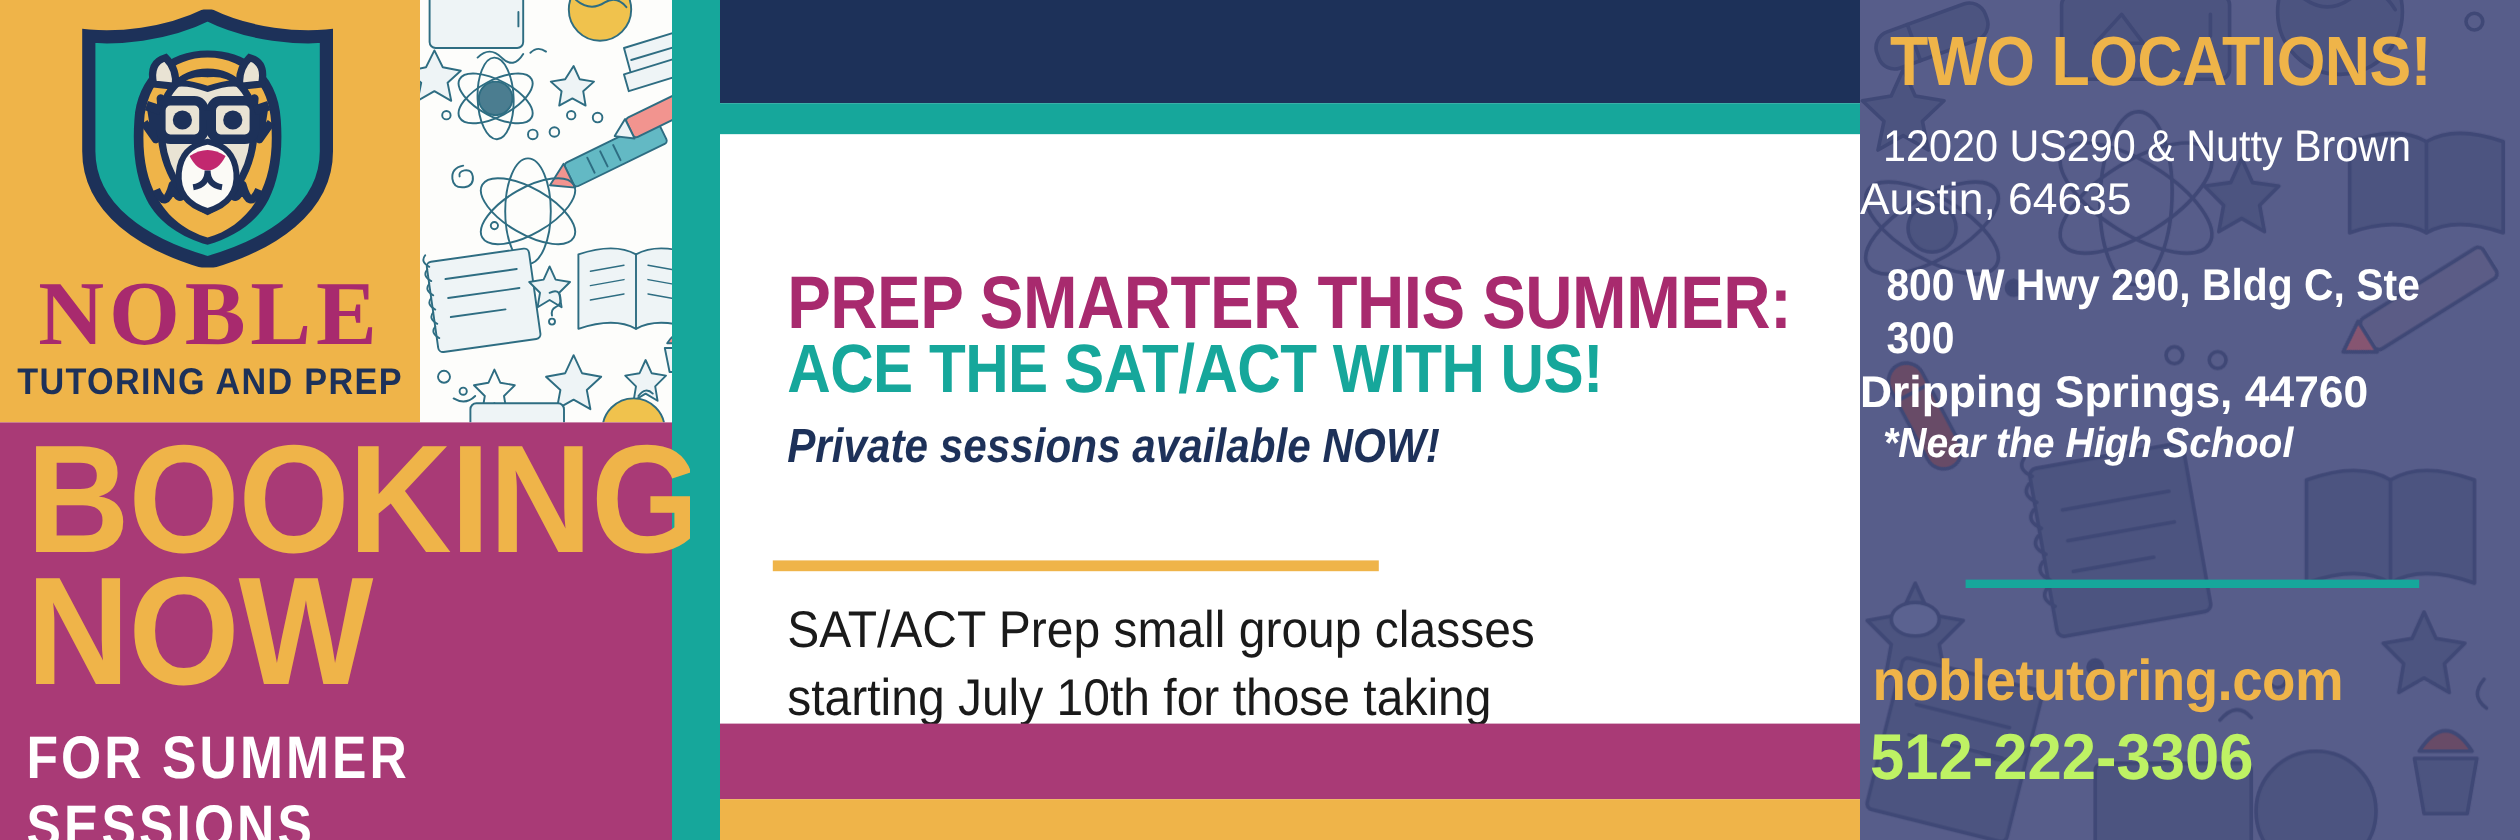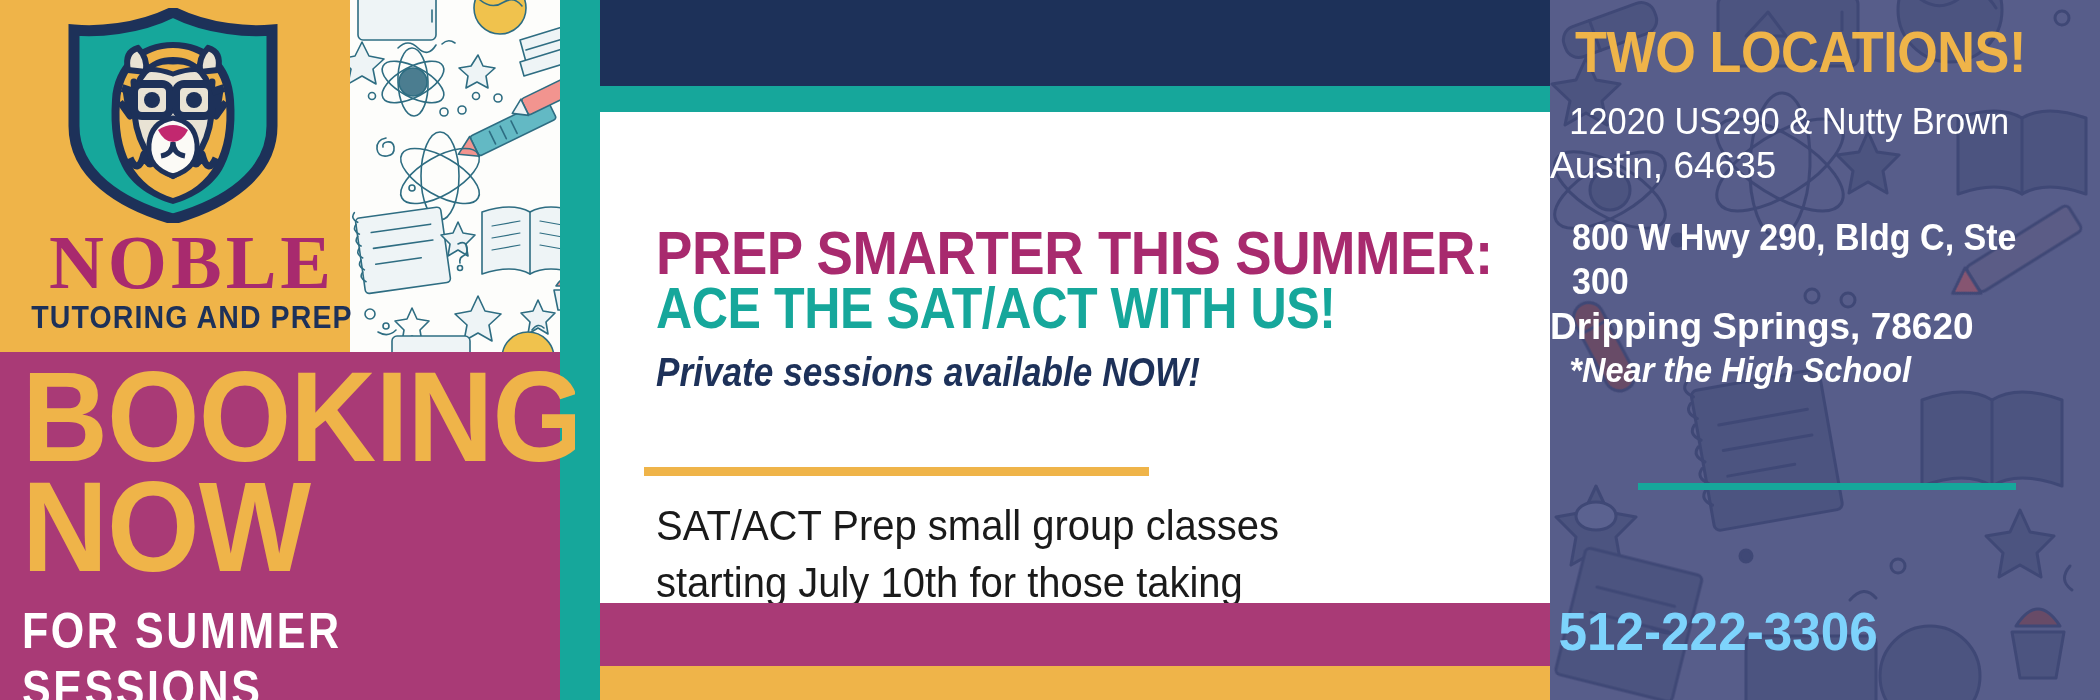--- a/index.html
+++ b/index.html
@@ -50,21 +50,21 @@
   }
 
   
   .logo-shield {
     position: absolute;
     left: 62px; top: 8px;
     width: 222px; height: 215px;
   }
   .logo-wordmark {
     position: absolute;
-    left: 17px; top: 228px;
+    left: 0; top: 228px;
     width: 350px;
     text-align: center;
   }
   .logo-noble {
     font-family: "Liberation Serif", serif;
     font-weight: bold;
     font-size: 76px;
     color: #a82a6e;
     letter-spacing: 4px;
     line-height: 0.92;
@@ -285,21 +285,21 @@
     letter-spacing: -0.5px;
   }
   .r-web span { display: inline-block; transform: scaleX(0.95); }
   .r-phone {
     position: absolute;
     left: 0; top: 600px;
     width: 550px;
     font-family: "Liberation Sans", sans-serif;
     font-weight: bold;
     font-size: 54px;
-    color: #7dd3fc;
+    color: #bef264;
     letter-spacing: 0px;
   }
   .r-phone span { display: inline-block; transform: scaleX(0.95); }
 
   .doodle-svg { position: absolute; left: 0; top: 0; }
 </style>
 </head>
 <body>
 
 <div class="banner">
@@ -562,25 +562,28 @@
         <span>TWO LOCATIONS!</span>
       </div>
 
       <div class="r-addr1">
         <span class="l1">12020 US290 &amp; Nutty  Brown</span>
         <span class="l2">Austin, 64635</span>
       </div>
 
       <div class="r-addr2">
         <span class="l1">800 W Hwy 290, Bldg C, Ste 300</span>
-        <span class="l2">Dripping Springs, 78620</span>
+        <span class="l2">Dripping Springs, 44760</span>
         <span class="r-note">*Near the High School</span>
       </div>
 
       <div class="r-rule"></div>
 
+      <div class="r-web">
+        <span>nobletutoring.com</span>
+      </div>
       <div class="r-phone">
         <span>512-222-3306</span>
       </div>
     </div>
   </div>
 
 </div>
 
 </body></html>

